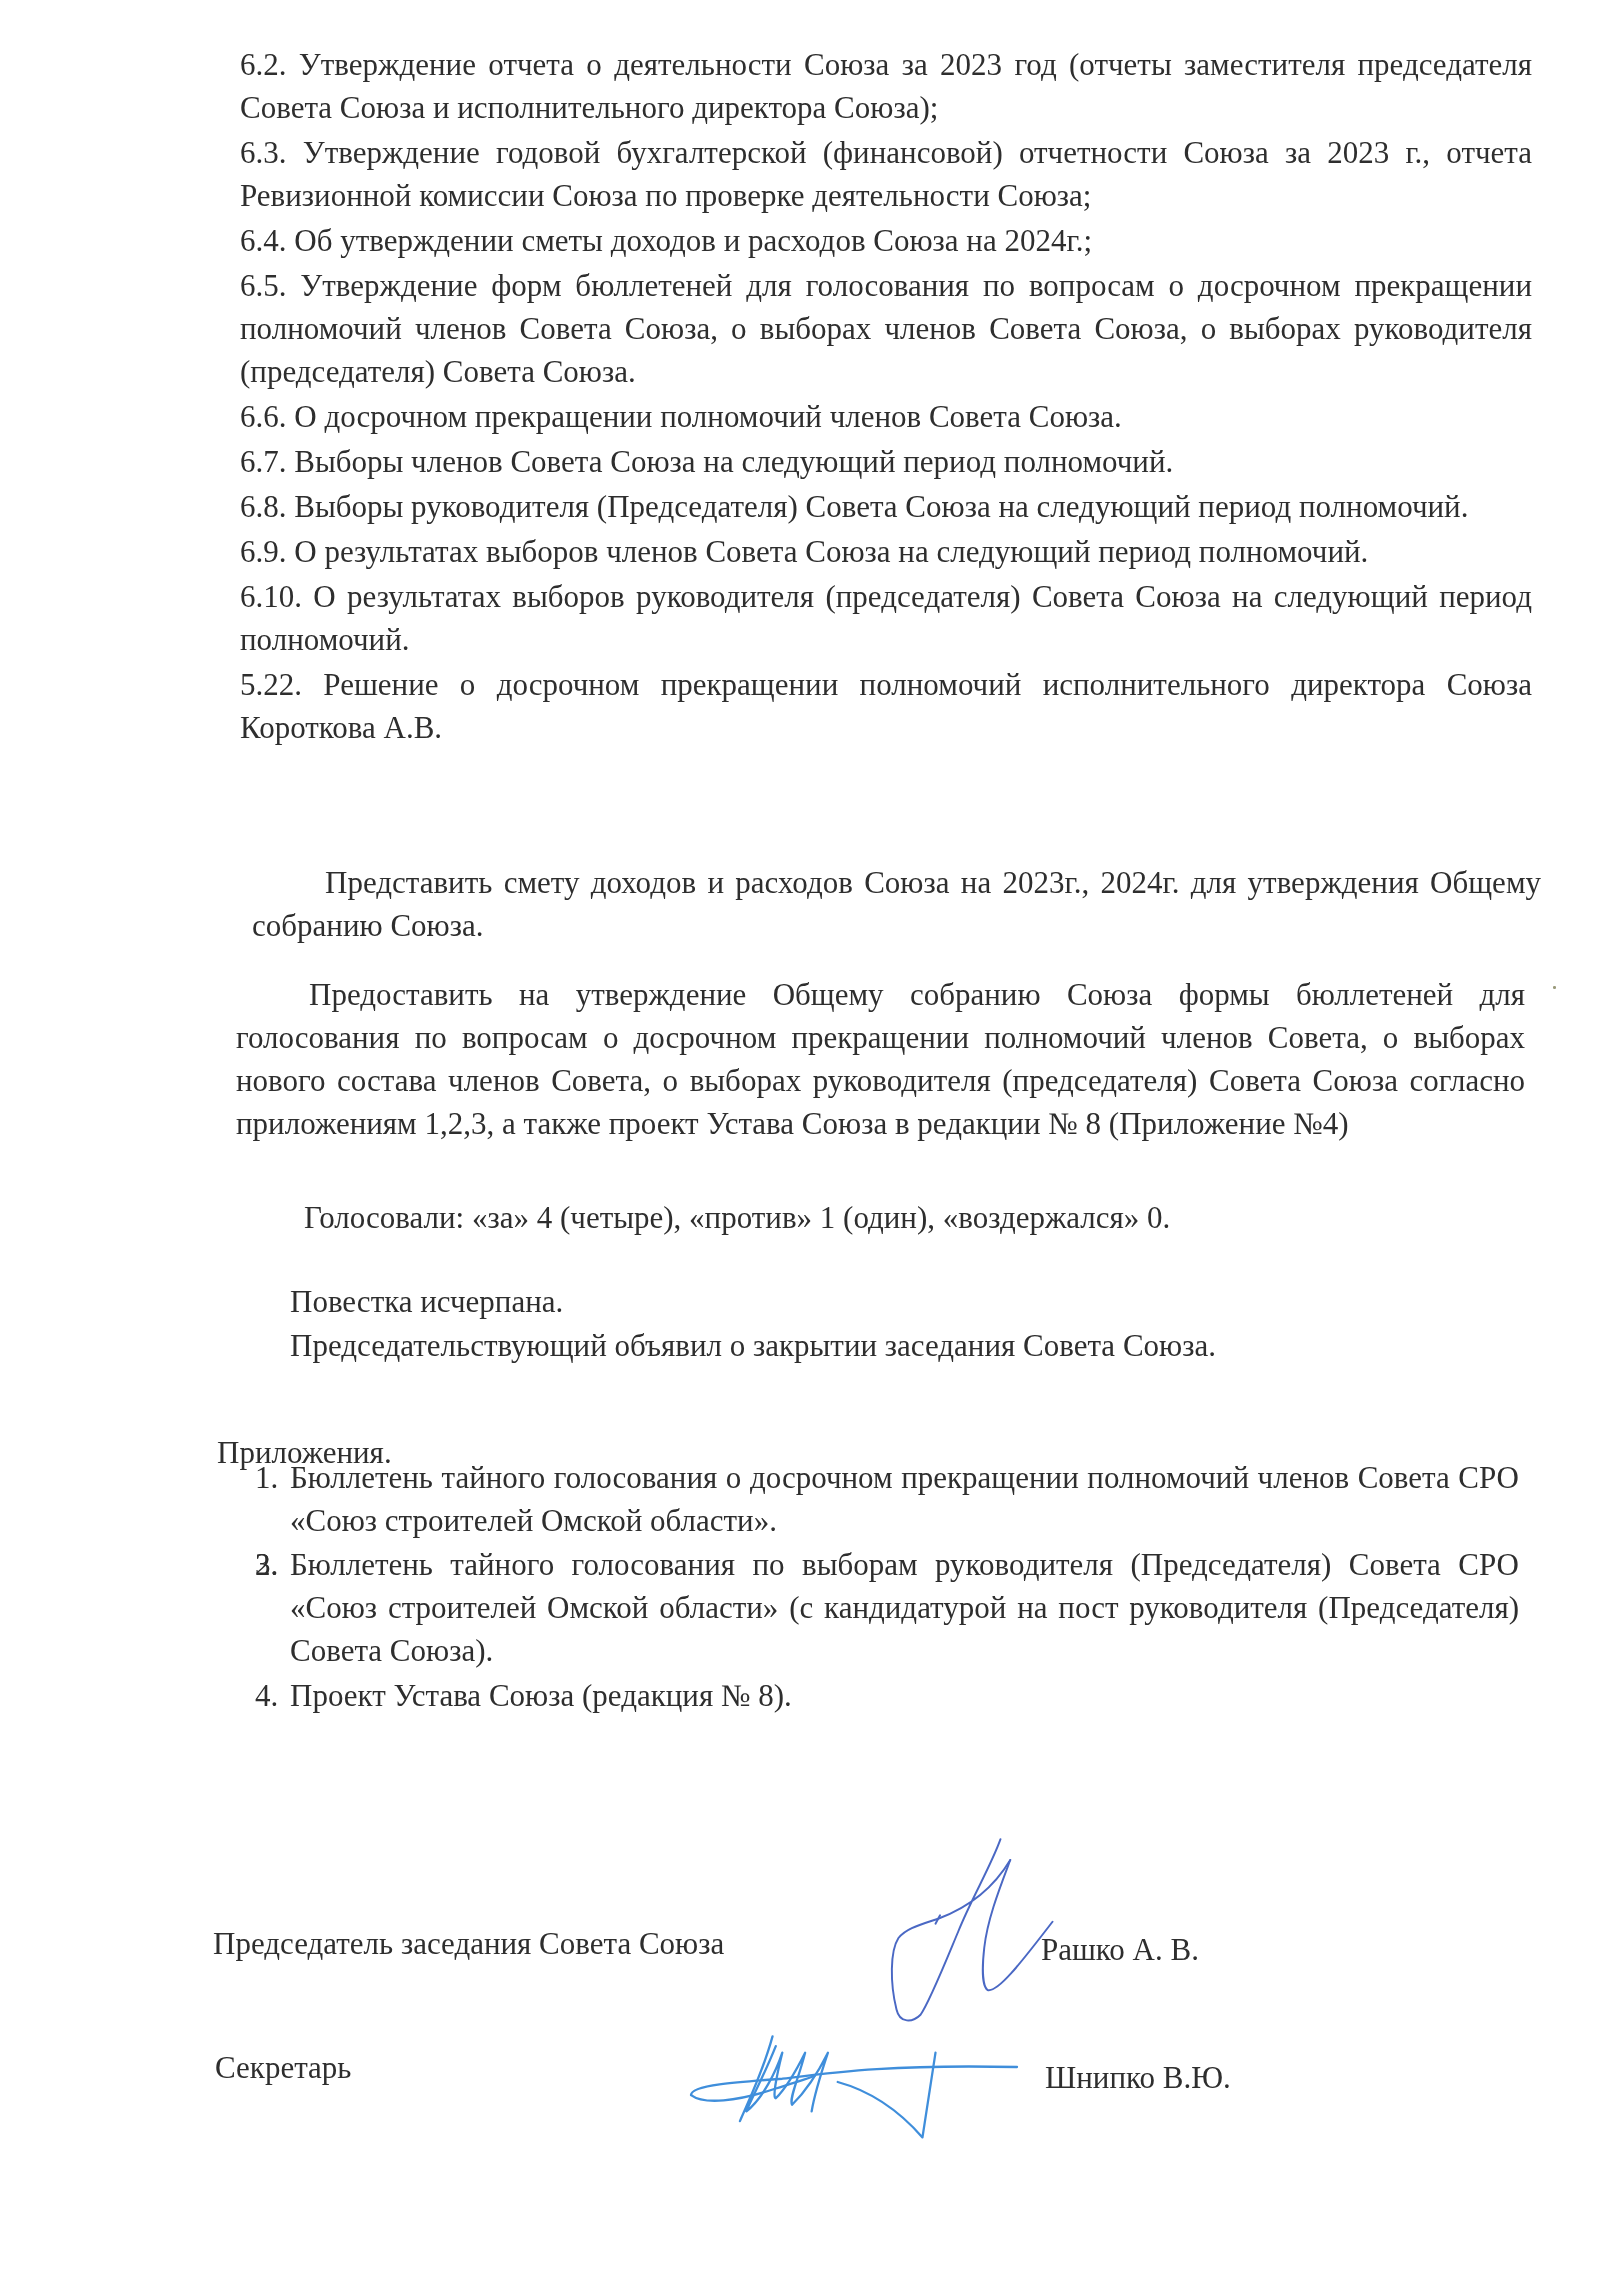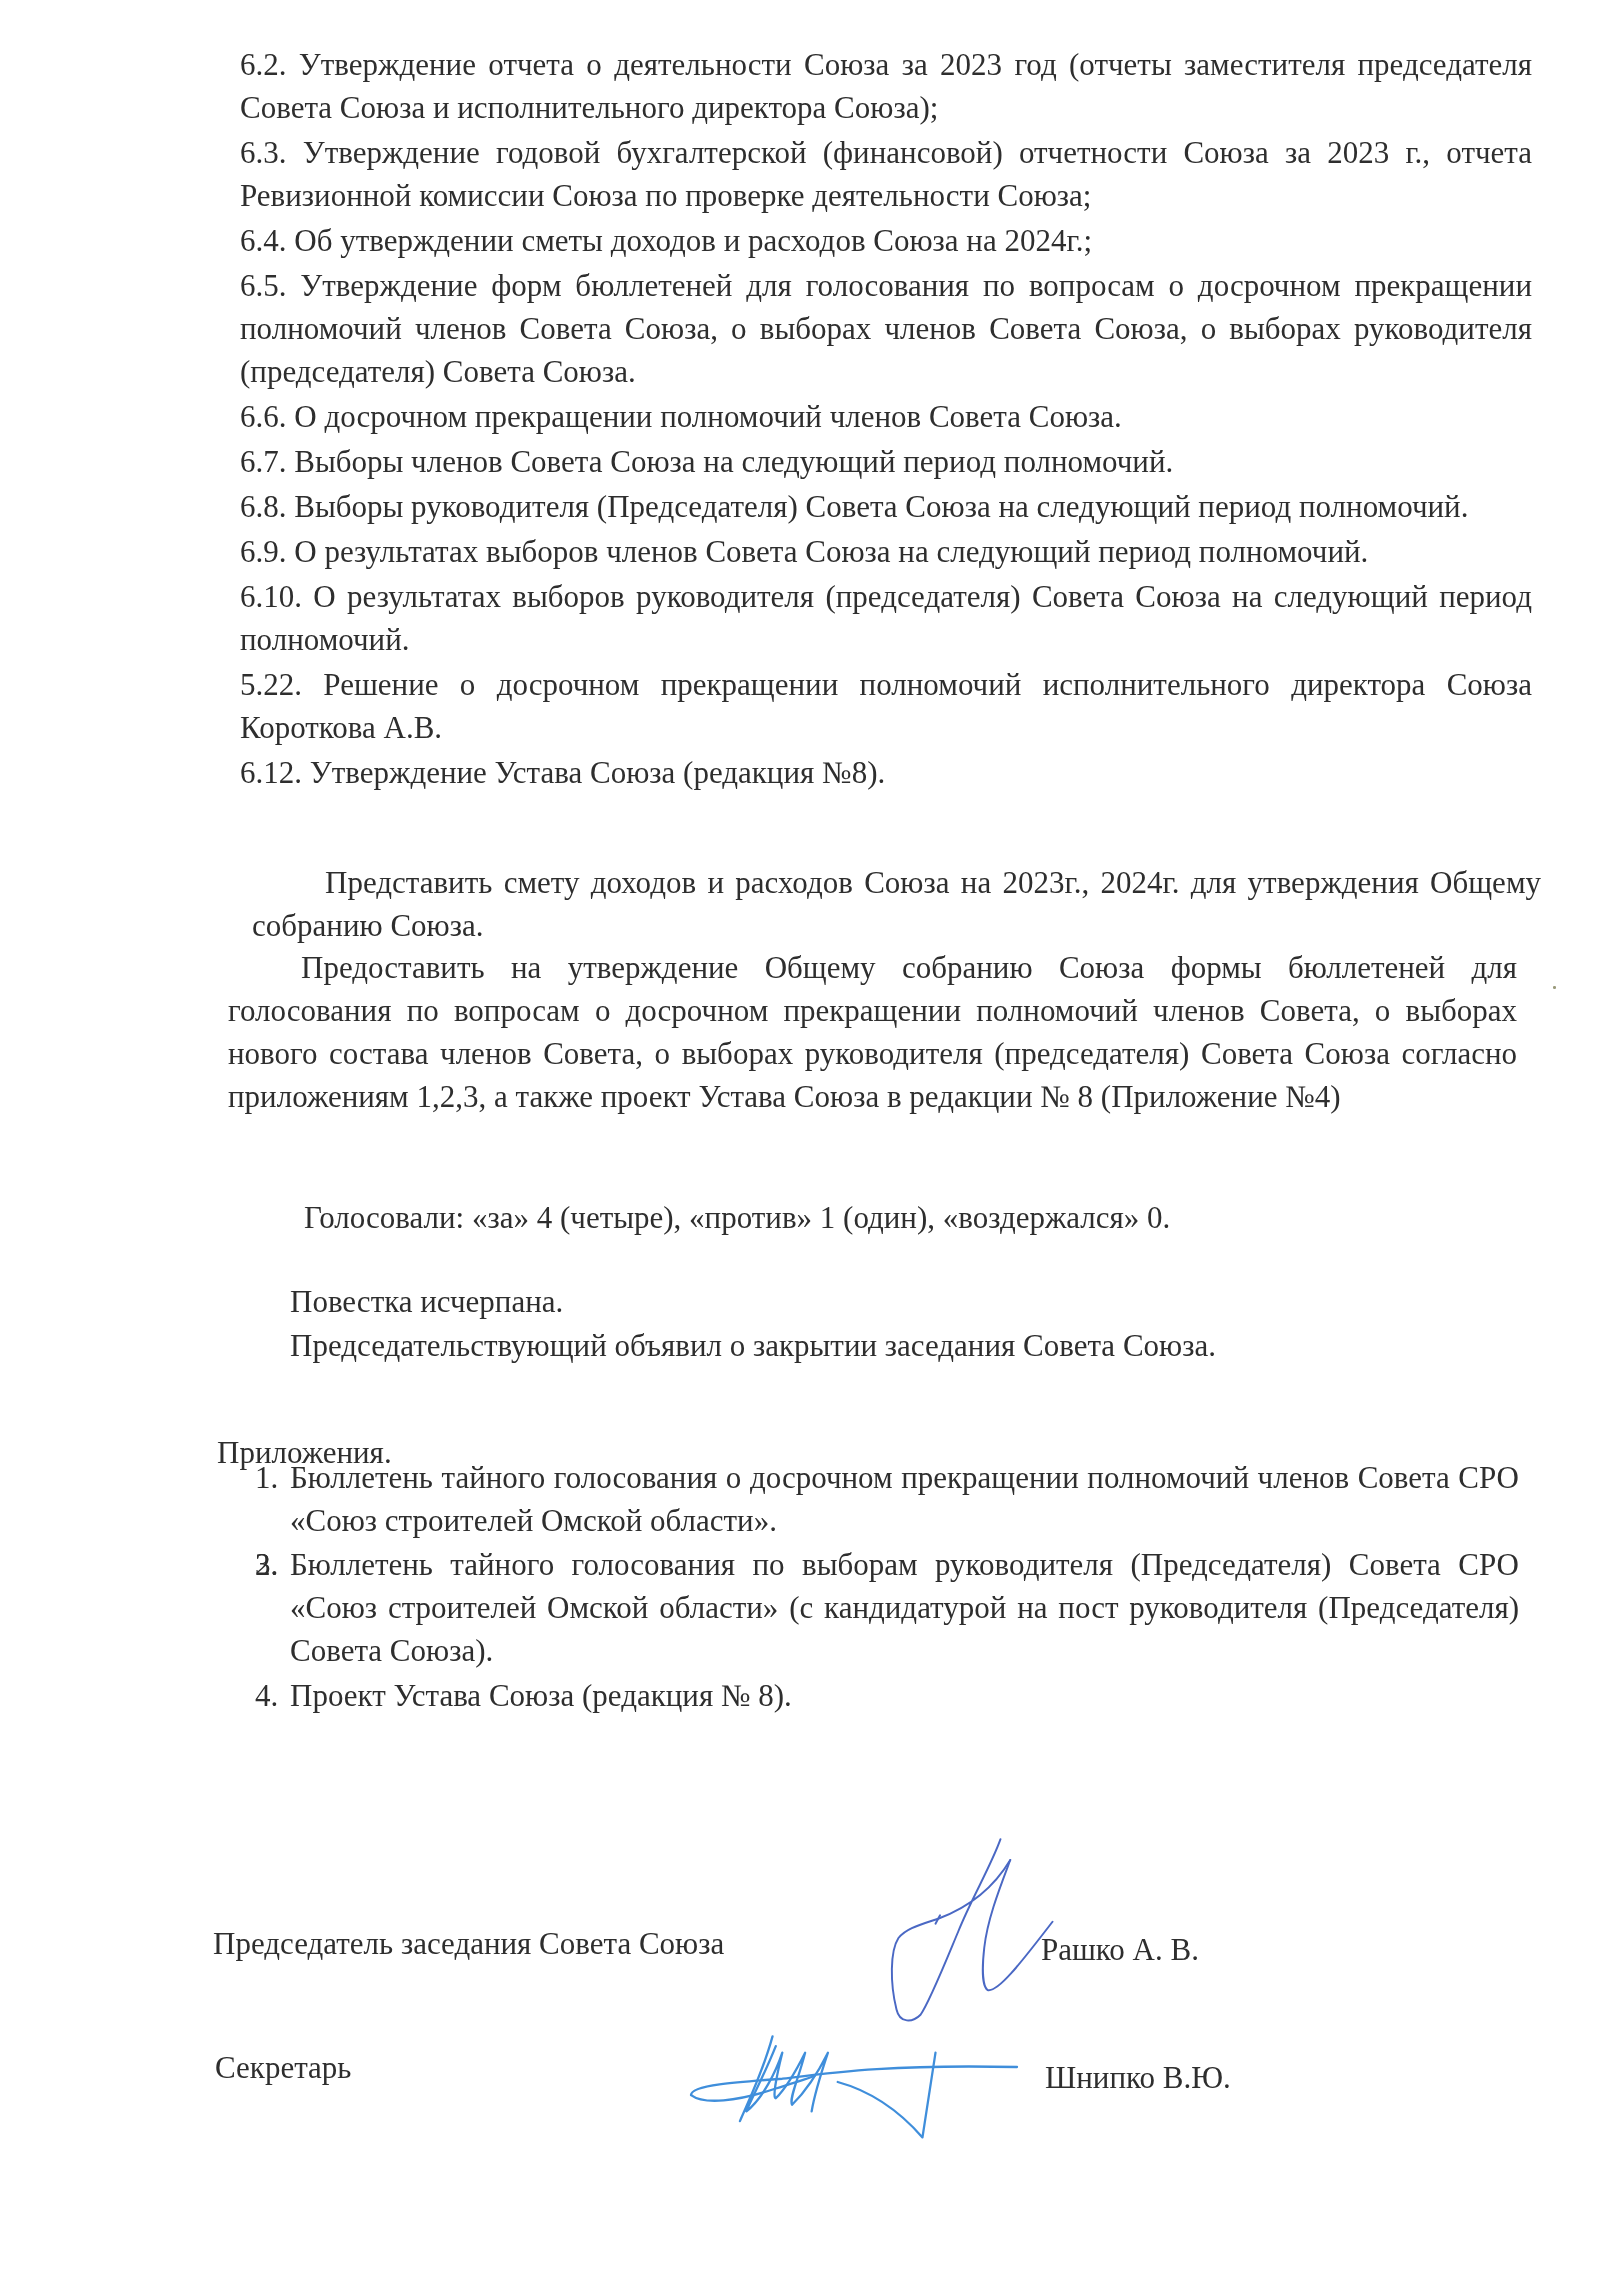--- a/index.html
+++ b/index.html
@@ -26,25 +26,24 @@
     <p class="item">6.2. Утверждение отчета о деятельности Союза за 2023 год (отчеты заместителя председателя Совета Союза и исполнительного директора Союза);</p>
     <p class="item">6.3. Утверждение годовой бухгалтерской (финансовой) отчетности Союза за 2023 г., отчета Ревизионной комиссии Союза по проверке деятельности Союза;</p>
     <p class="item">6.4. Об утверждении сметы доходов и расходов Союза на 2024г.;</p>
     <p class="item">6.5. Утверждение форм бюллетеней для голосования по вопросам о досрочном прекращении полномочий членов Совета Союза, о выборах членов Совета Союза, о выборах руководителя (председателя) Совета Союза.</p>
     <p class="item">6.6. О досрочном прекращении полномочий членов Совета Союза.</p>
     <p class="item">6.7. Выборы членов Совета Союза на следующий период полномочий.</p>
     <p class="item">6.8. Выборы руководителя (Председателя) Совета Союза на следующий период полномочий.</p>
     <p class="item">6.9. О результатах выборов членов Совета Союза на следующий период полномочий.</p>
     <p class="item">6.10. О результатах выборов руководителя (председателя) Совета Союза на следующий период полномочий.</p>
     <p class="item">5.22. Решение о досрочном прекращении полномочий исполнительного директора Союза Короткова А.В.</p>
-    <p class="item">6.12. Утверждение  Устава Союза (редакция №8).</p>
   </div>
 
   <p class="txt para" style="top:861px;margin-left:24px;">Представить смету доходов и расходов Союза на 2023г., 2024г. для утверждения Общему собранию Союза.</p>
-  <p class="txt para" style="top:946px;">Предоставить на утверждение Общему собранию Союза формы бюллетеней для голосования по вопросам о досрочном прекращении полномочий членов Совета, о выборах нового состава членов Совета, о выборах руководителя (председателя) Совета Союза согласно приложениям 1,2,3, а также проект Устава Союза в редакции № 8  (Приложение №4)</p>
+  <p class="txt para" style="top:973px;margin-left:8px;">Предоставить на утверждение Общему собранию Союза формы бюллетеней для голосования по вопросам о досрочном прекращении полномочий членов Совета, о выборах нового состава членов Совета, о выборах руководителя (председателя) Совета Союза согласно приложениям 1,2,3, а также проект Устава Союза в редакции № 8  (Приложение №4)</p>
 
   <p class="txt single" style="left:304px; top:1196px;">Голосовали: «за» 4 (четыре), «против» 1 (один),  «воздержался» 0.</p>
 
   <p class="txt single" style="left:290px; top:1280px;">Повестка исчерпана.</p>
   <p class="txt single" style="left:290px; top:1324px;">Председательствующий объявил о закрытии заседания Совета Союза.</p>
 
   <p class="txt single" style="left:217px; top:1410px;margin-top:21px;">Приложения.</p>
   <div class="txt appendix-list">
     <div class="li">
       <span class="num">1.</span>

